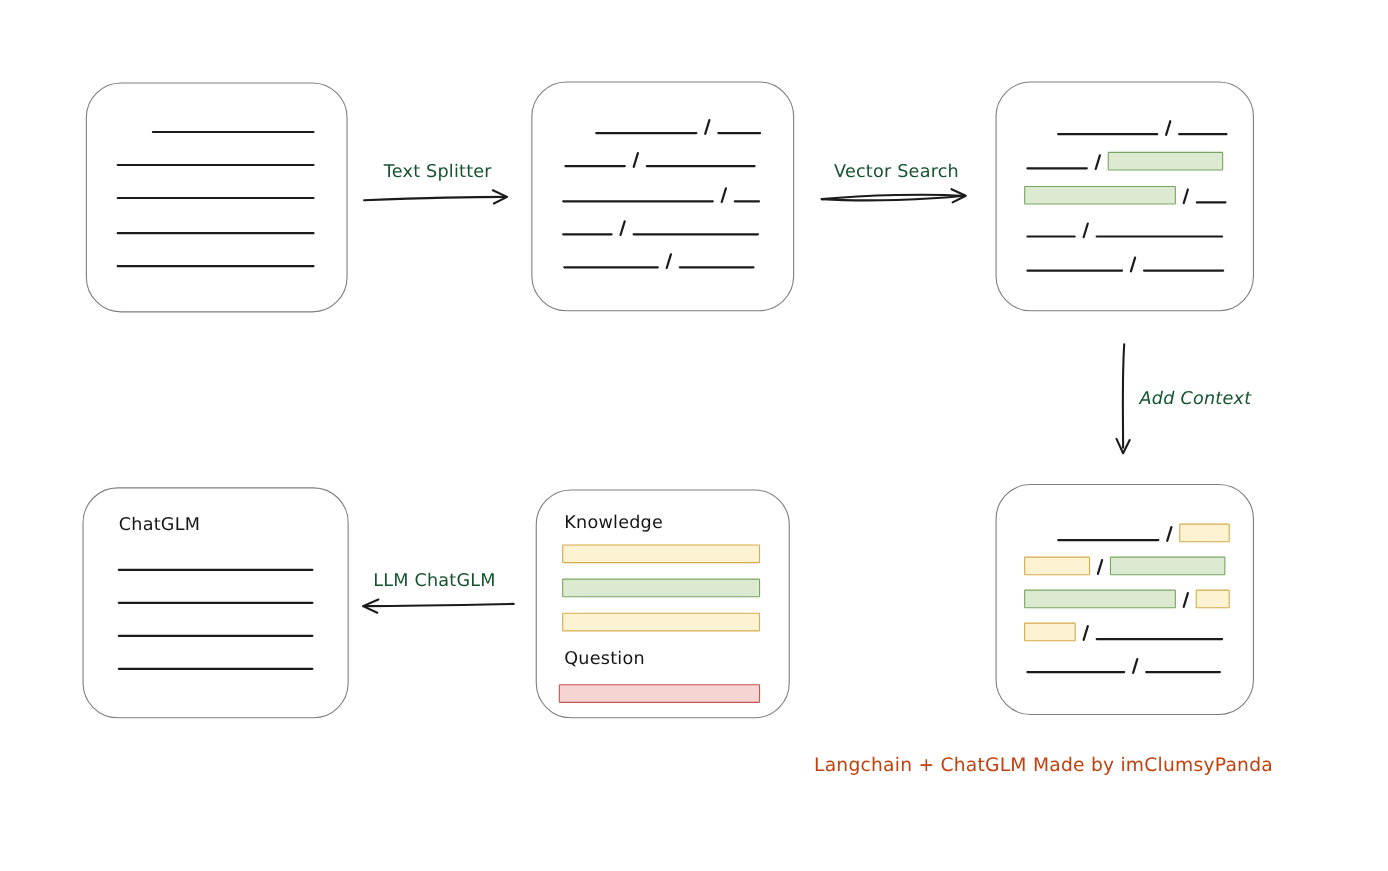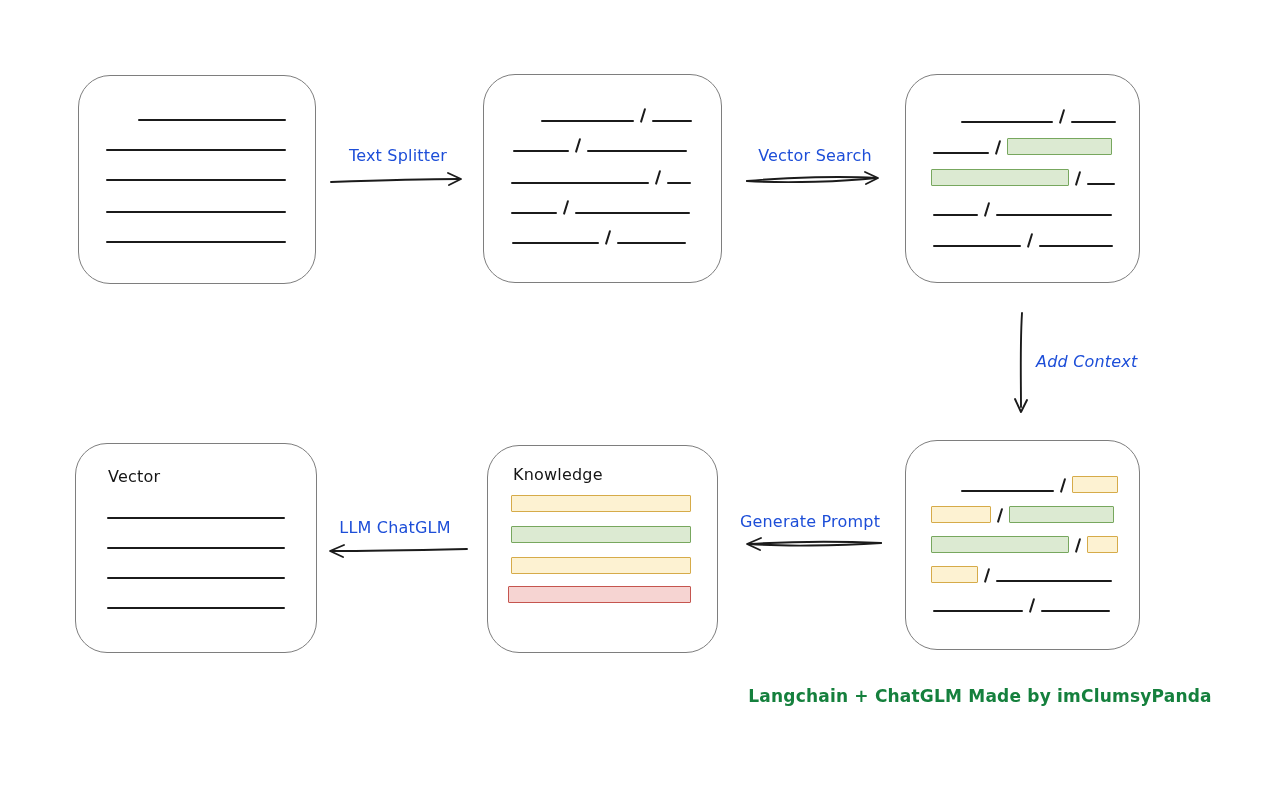--- a/index.html
+++ b/index.html
@@ -28,30 +28,30 @@
     transform:rotate(17deg);margin:0 8px 0 8px;
   }
   .seg-chunk{height:17px;box-sizing:border-box;border:1.6px solid;border-radius:1px;}
   .chunk-green{background:var(--green-fill,#dcead2);border-color:var(--green-stroke,#77a75e);}
   .chunk-yellow{background:var(--yellow-fill,#fdf2d2);border-color:var(--yellow-stroke,#d6ab49);}
   .chunk-red{background:var(--red-fill,#f6d4d2);border-color:var(--red-stroke,#c5554f);}
   .seg-text{font-size:16px;line-height:22px;color:#151515;letter-spacing:.2px;}
 
   
   .arrow-group{position:absolute;text-align:center;}
-  .arrow-label{font-size:16px;line-height:20px;white-space:nowrap;color:#1d4ed8;letter-spacing:.2px;}
+  .arrow-label{font-size:16px;line-height:20px;white-space:nowrap;color:#14532d;letter-spacing:.2px;}
   .arrow-group svg{display:block;margin:2px auto 0 auto;}
   svg path{fill:none;stroke:#1b1b1b;stroke-width:1.9;stroke-linecap:round;stroke-linejoin:round;}
 
   .arrow-vertical{position:absolute;}
   .arrow-vertical .arrow-label{position:absolute;left:28px;top:42px;text-align:left;font-style:italic;}
 
   .footer{
-    position:absolute;left:740px;top:686px;width:480px;text-align:center;
-    font-size:17px;color:#15803d;letter-spacing:.2px;font-weight:bold;
+    position:absolute;left:740px;top:686px;width:480px;
+    font-size:17px;color:#c2410c;letter-spacing:.2px;
   }
 </style>
 </head>
 <body style="--line: #1b1b1b; --green-fill: #dcead2; --green-stroke: #77a75e; --yellow-fill: #fdf2d2; --yellow-stroke: #d6ab49; --red-fill: #f6d4d2; --red-stroke: #c5554f;">
 
 <div class="canvas">
 
   <div class="dbox b1">
       <div class="row">
         <div class="seg-line" style="width: 148px; margin-left: 59px;"></div>
@@ -160,28 +160,31 @@
       </div>
       <div class="row" style="height: 18px; margin-top: 8px;">
         <div class="seg-chunk chunk-yellow" style="width: 180px; margin-left: 23px;"></div>
       </div>
       <div class="row" style="height: 18px; margin-top: 13px;">
         <div class="seg-chunk chunk-green" style="width: 180px; margin-left: 23px;"></div>
       </div>
       <div class="row" style="height: 18px; margin-top: 13px;">
         <div class="seg-chunk chunk-yellow" style="width: 180px; margin-left: 23px;"></div>
       </div>
+      <div class="row" style="height: 24px; margin-top: 12px;">
+        <div class="seg-text" style="margin-left: 25px;">Question</div>
+      </div>
       <div class="row" style="height: 20px; margin-top: 9px;">
         <div class="seg-chunk chunk-red" style="width: 183px; margin-left: 20px;"></div>
       </div>
     </div>
 
   <div class="dbox b6">
       <div class="row" style="height: 24px; margin-top: 20px;">
-        <div class="seg-text" style="margin-left: 32px;">Vector</div>
+        <div class="seg-text" style="margin-left: 32px;">ChatGLM</div>
       </div>
       <div class="row" style="height: 32px;">
         <div class="seg-line" style="width: 178px; margin-left: 31px;"></div>
       </div>
       <div class="row">
         <div class="seg-line" style="width: 178px; margin-left: 31px;"></div>
       </div>
       <div class="row">
         <div class="seg-line" style="width: 178px; margin-left: 31px;"></div>
       </div>
@@ -208,28 +211,20 @@
   </div>
 
   <div class="arrow-vertical" style="left:1008px;top:310px;width:160px;height:112px;">
     <svg width="26" height="108">
       <path d="M14,3 C12,35 13,70 13,97"></path>
       <path d="M7,89 L13,102 L19,90"></path>
     </svg>
     <div class="arrow-label">Add Context</div>
   </div>
 
-  <div class="arrow-group" style="left:736px;top:512px;width:148px;">
-    <div class="arrow-label">Generate Prompt</div>
-    <svg width="148" height="20">
-      <path d="M145,9 C100,7 45,8 13,10"></path>
-      <path d="M145,9 C100,12 45,12.5 13,10"></path>
-      <path d="M25,4 L11,10 L24,16"></path>
-    </svg>
-  </div>
 
   <div class="arrow-group" style="left:320px;top:518px;width:150px;">
     <div class="arrow-label">LLM ChatGLM</div>
     <svg width="150" height="20">
       <path d="M147,9 C100,10 50,11 12,11"></path>
       <path d="M24,5 L10,11 L23,17"></path>
     </svg>
   </div>
 
   <div class="footer">Langchain + ChatGLM Made by imClumsyPanda</div>

